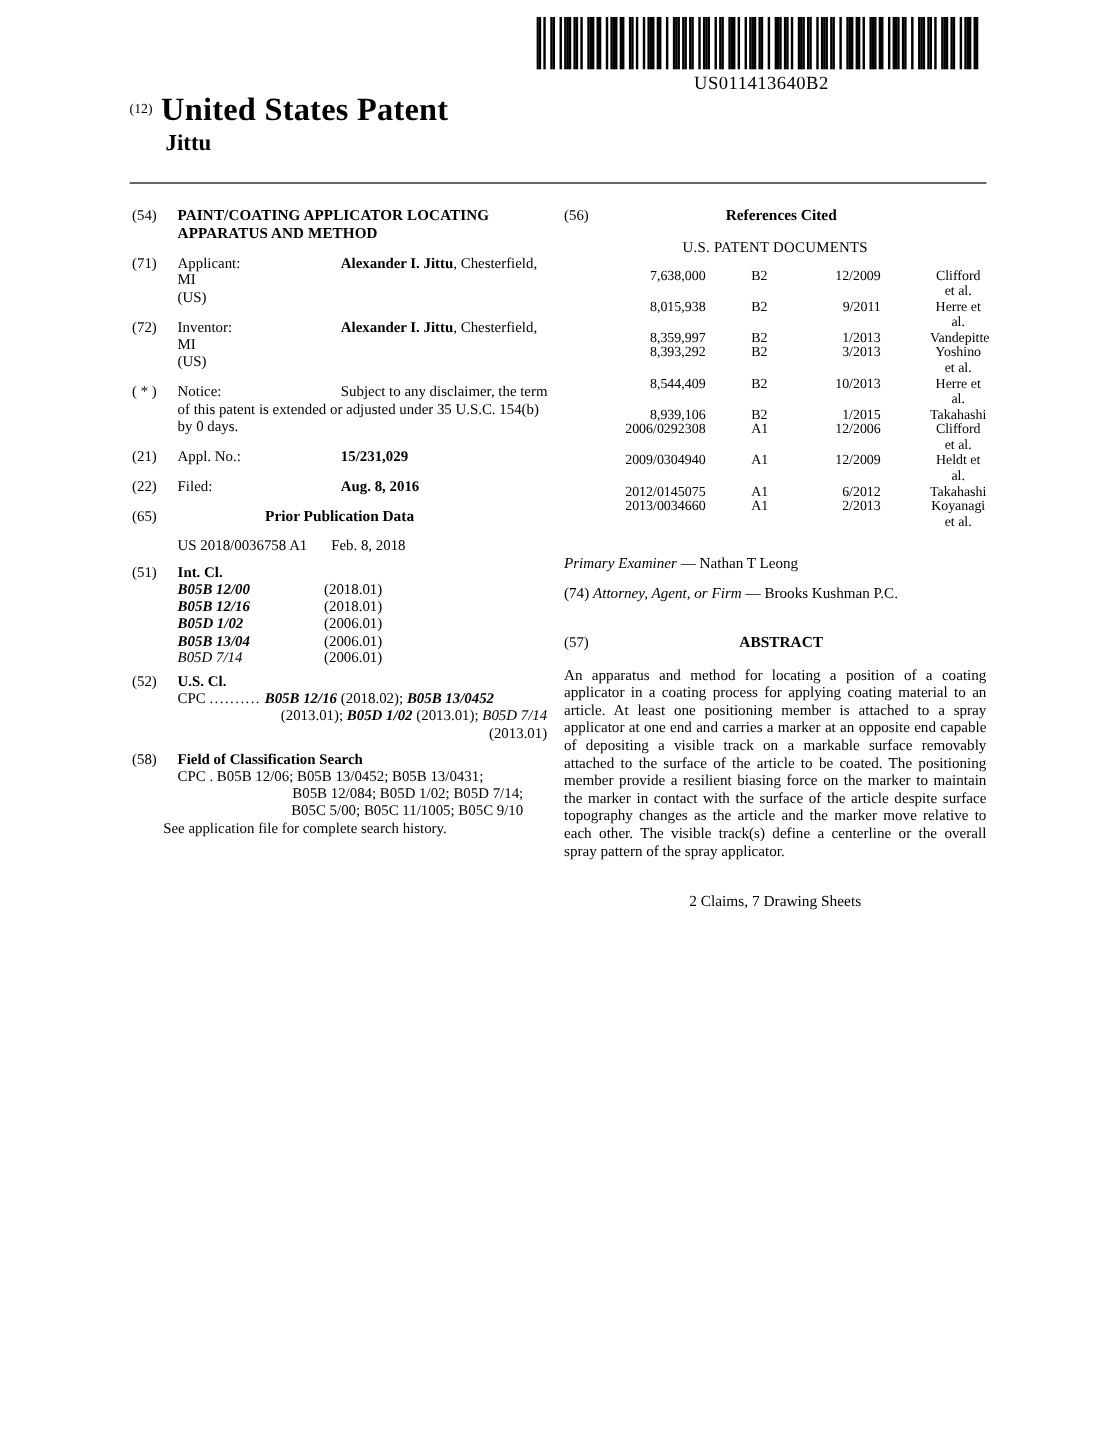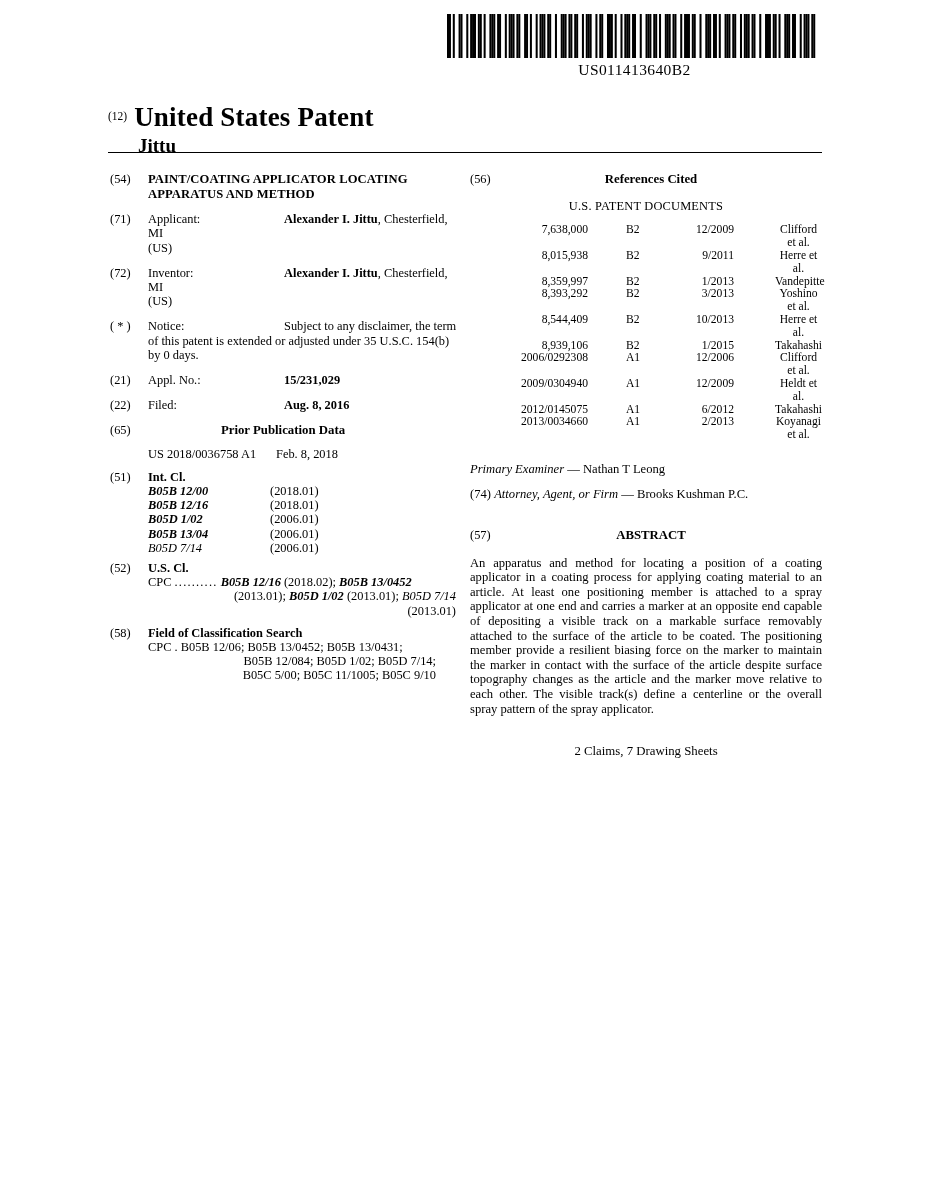--- a/index.html
+++ b/index.html
@@ -40,21 +40,21 @@
     font-family: "Liberation Serif", "DejaVu Serif", serif;
     font-size: 15.5px;
     letter-spacing: 0.4px;
     margin-top: 3px;
     text-align: center;
   }
 
   
   .masthead {
     position: absolute;
-    top: 102px;
+    top: 76px;
     left: 108px;
     width: 714px;
     height: 52px;
     text-decoration: underline;
   }
   .mast-left {
     position: absolute;
     left: 0;
     top: 0;
     width: 360px;
@@ -514,20 +514,21 @@
     </div>
 
     <div class="entry" style="display:block;">
       <div style="display:flex;">
         <span class="code">(58)</span>
         <span class="b">Field of Classification Search</span>
       </div>
       <div class="subindent">CPC . B05B 12/06; B05B 13/0452; B05B 13/0431;</div>
       <div class="subindent" style="text-align:right;padding-right:22px;">B05B 12/084; B05D 1/02; B05D 7/14;</div>
       <div class="subindent" style="text-align:right;padding-right:22px;">B05C 5/00; B05C 11/1005; B05C 9/10</div>
+      <div style="margin-left:26px;">See application file for complete search history.</div>
     </div>
 
   </div>
 
   <div class="col-right">
 
     <div class="refs-head-row">
       <span class="code">(56)</span>
       <span class="txt">References Cited</span>
     </div>

